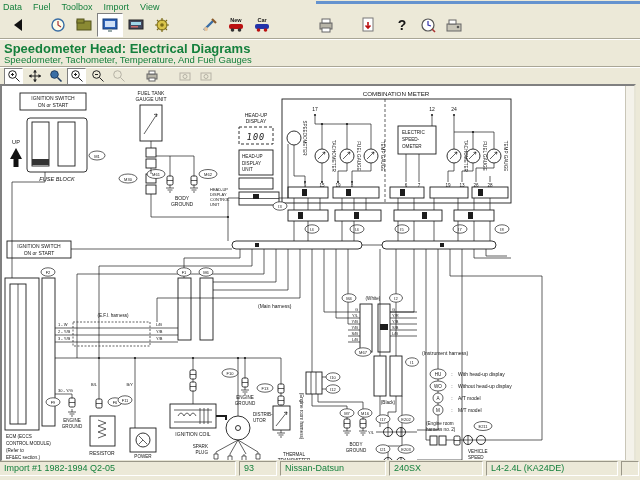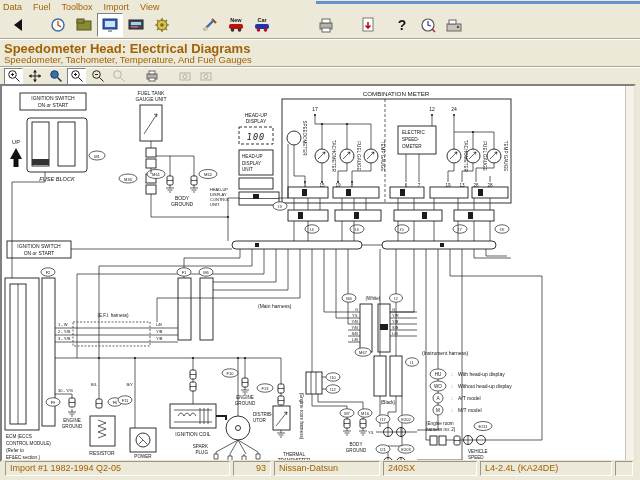--- a/index.html
+++ b/index.html
@@ -1,36 +1,36 @@
 <!DOCTYPE html>
 <html><head>
 <meta charset="utf-8">
 <style>
   html,body{margin:0;padding:0}
-  .screen{position:relative;width:640px;height:480px;background:#ece9d8;font-family:"Liberation Sans",sans-serif;overflow:hidden;color:#a16207}
+  .screen{position:relative;width:640px;height:480px;background:#ece9d8;font-family:"Liberation Sans",sans-serif;overflow:hidden;color:#15803d}
   .bluebar{position:absolute;top:1px;left:316px;width:324px;height:3px;background:#6593cf}
   .menubar{height:11px;display:flex;gap:11px;align-items:center;padding:1px 3px 0;font-size:9px}
   .menubar span{cursor:default}
   .toolbar{height:26px;display:flex;align-items:center;padding-left:5px}
   .tb{width:24px;height:22px;display:flex;align-items:center;justify-content:center;background:transparent;border:1px solid transparent}
   .tb.sel{background:#fff;border-color:#808080 #fff #fff #808080}
   .gap1{width:14px}.gap2{width:16px}.gap3{width:22px}.gap4{width:8px}
   .groove{height:0;border-top:1px solid #a9a696;border-bottom:1px solid #fff}
   .titleblock{padding:2px 4px 1px;font-family:Liberation Sans, sans-serif}
   .titleblock h1{margin:0;font-size:13px;line-height:13px;font-weight:bold}
   .titleblock .sub{font-size:9.5px;line-height:10px}
   .zoombar{height:16px;display:flex;gap:2px;align-items:center;padding-left:4px}
   .zb{width:17px;height:15px;display:flex;align-items:center;justify-content:center;border:1px solid transparent}
   .zb.sel{background:#fff;border-color:#808080 #fff #fff #808080}
   .canvas{position:absolute;top:84px;left:0;width:636px;height:378px;background:#fff;border:2px solid;border-color:#808080 #e7e5d6 #e7e5d6 #808080;box-sizing:border-box}
   .vscroll{position:absolute;right:0;top:0;width:8px;height:100%;background:#f4f2ea;border-left:1px solid #c9c6b8}
-  .statusbar{position:absolute;top:460px;left:0;width:640px;height:17px;display:flex;gap:3px;padding:1px 7px;box-sizing:border-box}
+  .statusbar{position:absolute;top:460px;left:0;width:640px;height:17px;display:flex;gap:3px;padding:1px 1px;box-sizing:border-box}
   .cell{border:1px solid;border-color:#9a9788 #fff #fff #9a9788;font-size:9px;line-height:11px;padding:1px 4px;white-space:nowrap;overflow:hidden}
   .c-left{flex:1;margin-left:-2px}
-  .c-pg{width:28px;text-align:right}.c-mk{width:96px}.c-md{width:84px;text-align:left}.c-en{width:122px}.c-xx{width:8px}
+  .c-pg{width:28px;text-align:left}.c-mk{width:96px}.c-md{width:84px;text-align:left}.c-en{width:122px}.c-xx{width:8px}
   
   svg text{font-family:"Liberation Sans",sans-serif;fill:#151515}
   .t4{font-size:4px}.t45{font-size:4.6px}.t5{font-size:5px}.t55{font-size:5.6px}.t6{font-size:6.2px}
   .it{font-style:italic}
   .seg{font-family:"DejaVu Sans Mono",monospace;font-size:8.5px;font-style:italic;letter-spacing:1px}
   .mid{text-anchor:middle}.end{text-anchor:end}
   .ln{stroke:#1c1c1c;stroke-width:.7;fill:none}
   .ln2{stroke:#1c1c1c;stroke-width:2;fill:none}
   .bx{stroke:#1c1c1c;stroke-width:.9;fill:none}
   .ov{stroke:#1c1c1c;stroke-width:.7;fill:#fff}

